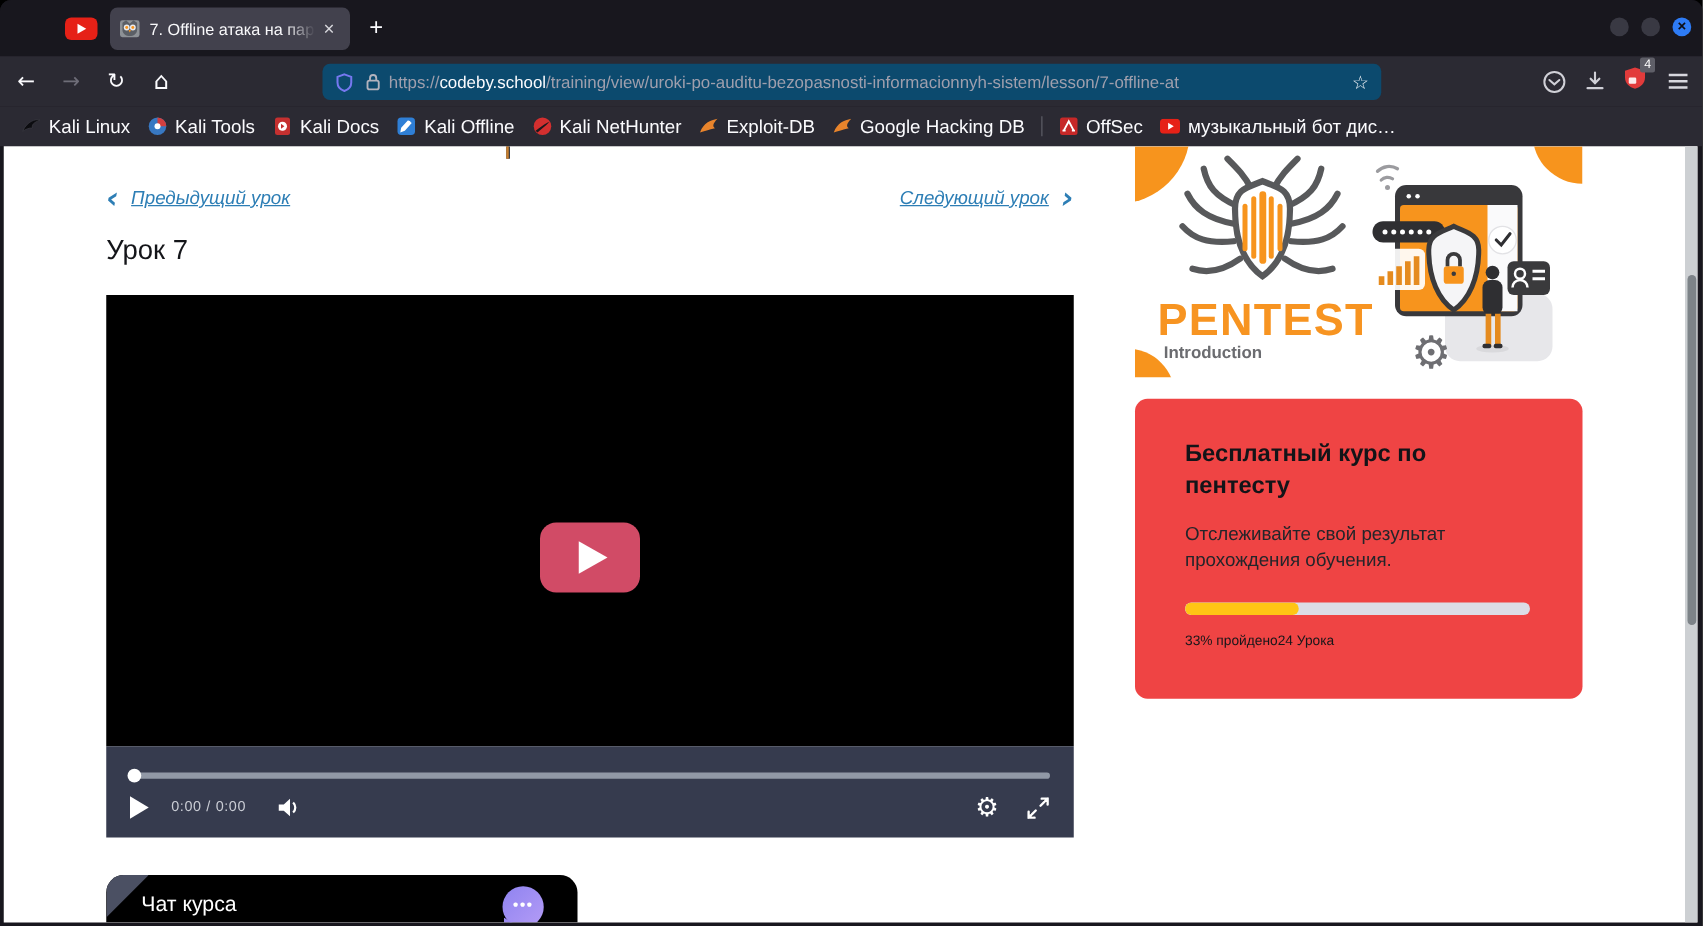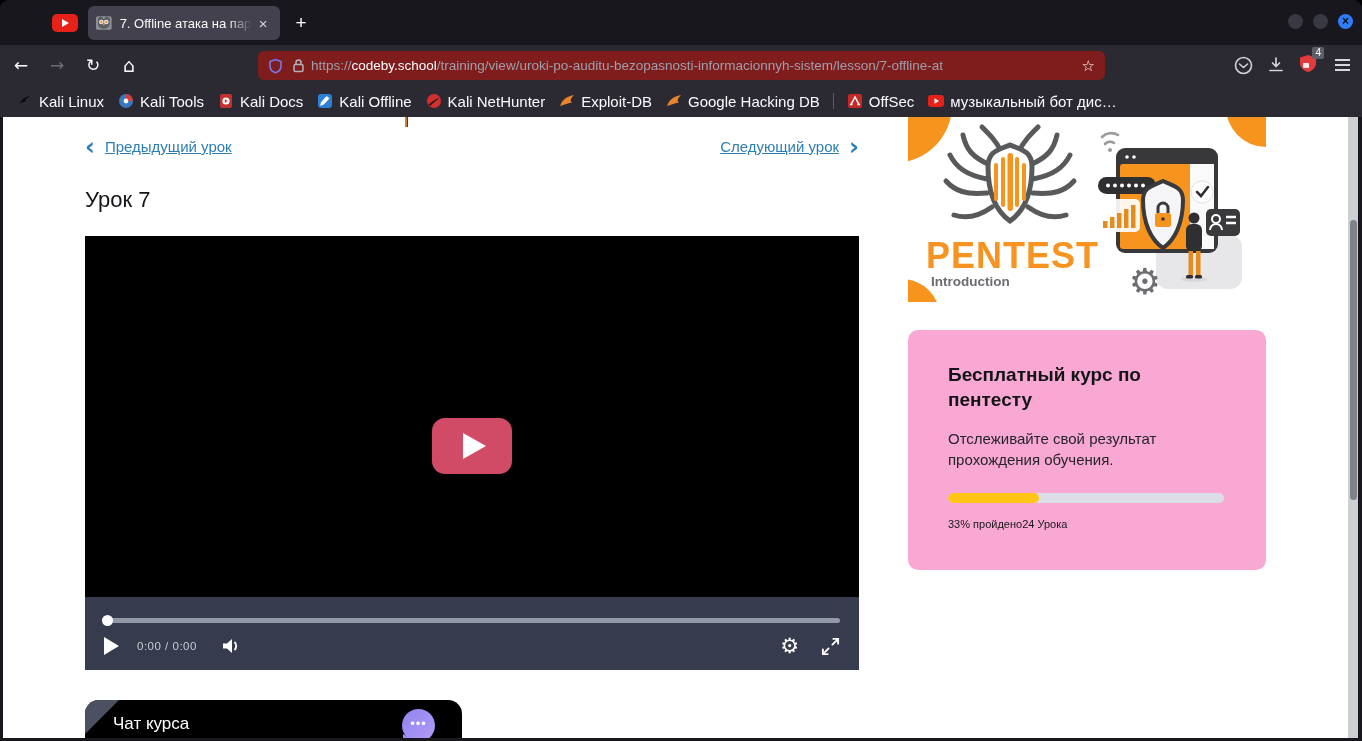--- a/index.html
+++ b/index.html
@@ -22,21 +22,21 @@
   .newtab-btn { position:absolute; left:288px; top:10px; width:26px; height:26px; color:#fbfbfe; font-size:19px; text-align:center; line-height:25px; border-radius:4px; }
   .winctrls { position:absolute; right:9px; top:14px; display:flex; gap:10px; }
   .wc { width:15px; height:15px; border-radius:50%; background:#393943; }
   .wc.close { background:#2e7cf6; color:#0e0e14; font-size:12px; font-weight:bold; text-align:center; line-height:14px; }
 
   
   .toolbar { position:absolute; left:0; top:45px; width:100%; height:40px; background:#2b2a33; display:flex; align-items:center; }
   .nav-ic { width:30px; height:28px; margin-left:6px; color:#fbfbfe; font-size:17px; text-align:center; line-height:28px; border-radius:4px; }
   .nav-ic.dim { color:#6e6d78; }
   .nav-ic.home { font-size:19px; }
-  .urlbar { position:absolute; left:258px; top:6px; width:847px; height:29px; background:#7f1d1d; border-radius:6px; display:flex; align-items:center; padding:0 10px; }
+  .urlbar { position:absolute; left:258px; top:6px; width:847px; height:29px; background:#0c4a6e; border-radius:6px; display:flex; align-items:center; padding:0 10px; }
   .url-text { font-size:13.5px; color:#9f9fad; white-space:nowrap; overflow:hidden; flex:1; margin-left:6px;
     mask-image:linear-gradient(to right,#000 88%,transparent 97%);
     -webkit-mask-image:linear-gradient(to right,#000 88%,transparent 97%); }
   .url-domain { color:#fbfbfe; }
   .url-star { color:#fbfbfe; font-size:15px; margin-left:6px; }
   .tb-right { position:absolute; right:8px; top:0; height:40px; display:flex; align-items:center; gap:14px; }
   .ext-wrap { position:relative; }
   .ext-badge { position:absolute; top:-7px; right:-7px; background:#5f5f68; color:#fff; font-size:10px; padding:0 3px; border-radius:2px; line-height:12px; }
   .burger { display:flex; flex-direction:column; gap:3.5px; padding:4px; }
   .burger i { display:block; width:15px; height:1.8px; background:#d7d7de; }
@@ -44,21 +44,21 @@
   
   .bmbar { position:absolute; left:0; top:85px; width:100%; height:32px; background:#2b2a33; display:flex; align-items:center; padding-left:10px; }
   .bm { display:flex; align-items:center; gap:6px; padding:3px 7px; border-radius:4px; color:#fbfbfe; font-size:15px; white-space:nowrap; }
   .bm-sep { width:1px; height:16px; background:#5c5c66; margin:0 6px; }
 
   
   .content { position:absolute; left:3px; right:4px; top:117px; bottom:3px; background:#fff; overflow:hidden; }
   .frag { position:absolute; left:402px; top:0; width:3px; height:10px; background:#3b3e45; border-left:2px solid #c87f2f; }
 
   .page-main { position:absolute; left:82px; top:0; width:774px; }
-  .lesson-nav { position:absolute; left:0; top:21px; width:774px; height:22px; }
+  .lesson-nav { position:absolute; left:0; top:32px; width:774px; height:22px;font-style:italic; }
   .lnk { color:#2d7eb5; font-size:15px; text-decoration:underline; }
   .chev { color:#2d7eb5; font-size:24px; font-weight:bold; text-decoration:none; line-height:18px; vertical-align:-3px; }
   .prev { position:absolute; left:0; top:0; }
   .next { position:absolute; right:0; top:0; }
   .prev .chev { margin-right:10px; } .next .chev { margin-left:10px; }
   .lesson-title { position:absolute; left:0; top:70px; font-size:22px; font-weight:500; color:#141519; }
 
   .player { position:absolute; left:0; top:119px; width:774px; height:434px;padding-left:40px; }
   .video-area { position:absolute; inset:0 0 73px 0; background:#000; }
   .big-play { position:absolute; left:347px; top:182px; width:80px; height:56px; background:#d14b66; border-radius:13px; }
@@ -74,21 +74,21 @@
 
   .chat { position:absolute; left:0; top:583px; width:377px; height:38px; background:#000000; border-radius:14px 14px 0 0; overflow:hidden; }
   .chat-deco { position:absolute; left:0; top:0; width:34px; height:34px; background:#4b5063; clip-path:polygon(0 0,100% 0,0 100%); }
   .chat-title { position:absolute; left:28px; top:14px; color:#fff; font-size:17px; }
   .chat-bubble { position:absolute; right:27px; top:9px; width:33px; height:33px; border-radius:50%; background:linear-gradient(135deg,#8f83f0,#b49cf6); color:#fff; text-align:center; line-height:30px; font-size:13px; letter-spacing:1px; }
   .chat-bubble::after { content:""; position:absolute; left:1px; bottom:-1px; width:9px; height:9px; background:#9a88f2; clip-path:polygon(0 100%,0 0,100% 60%); }
 
   
   .sidebar { position:absolute; left:905px; top:0; width:358px; }
   .banner { position:absolute; left:0; top:0; width:358px; height:185px; overflow:hidden; }
-  .course-card { position:absolute; left:0; top:213px; width:358px; height:240px; background:#f9a8d4; border-radius:10px; }
+  .course-card { position:absolute; left:0; top:202px; width:358px; height:240px; background:#ef4444; border-radius:10px; }
   .cc-title { position:absolute; left:40px; top:32px; width:278px; font-size:19px; font-weight:bold; color:#131418; line-height:1.32; }
   .cc-desc { position:absolute; left:40px; top:98px; width:278px; font-size:15px; color:#24252a; line-height:1.4; }
   .cc-track { position:absolute; left:40px; top:163px; width:276px; height:10px; background:#dcdde6; border-radius:5px; overflow:hidden; }
   .cc-fill { height:100%; background:#ffc515; border-radius:5px; }
   .cc-labels { position:absolute; left:40px; top:188px; width:276px; display:flex; font-size:11px; color:#17171a; }
 
   
   .scrollbar { position:absolute; right:0; top:0; bottom:0; width:10px; background:#cdd0d3; }
   .sb-thumb { position:absolute; left:1.5px; top:103px; width:7px; height:280px; background:#7d8388; border-radius:4px; }
 

